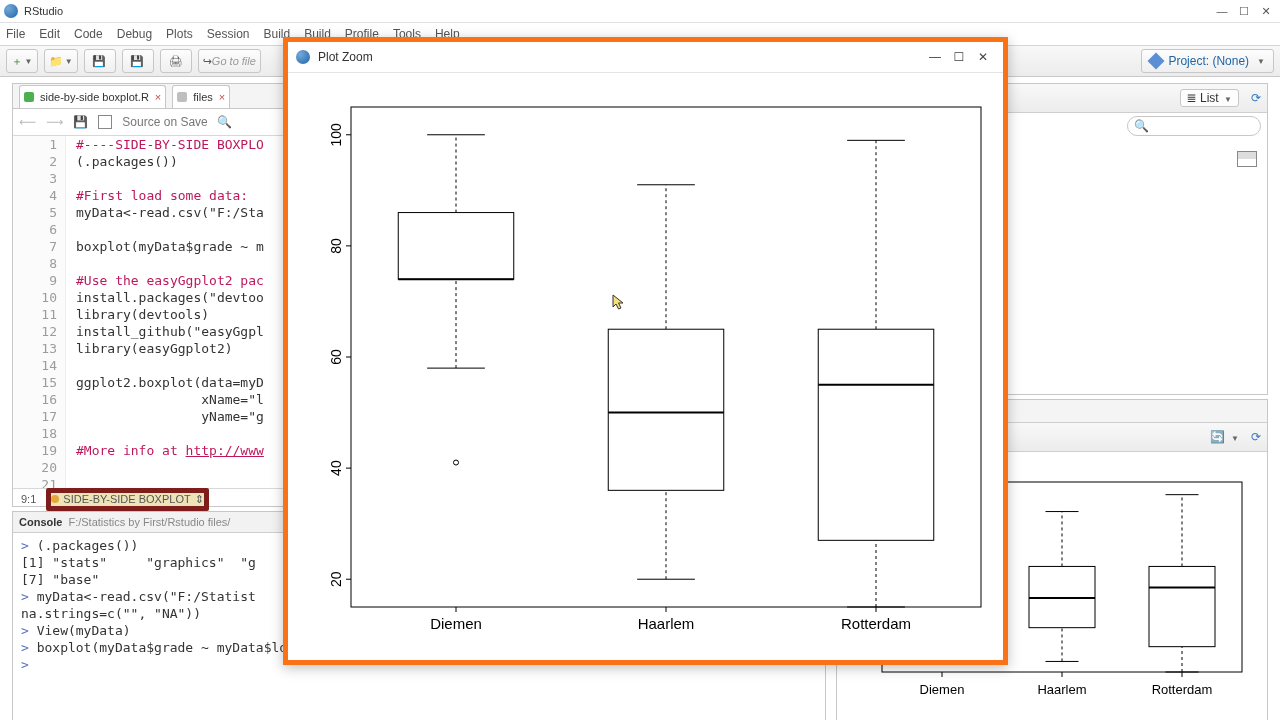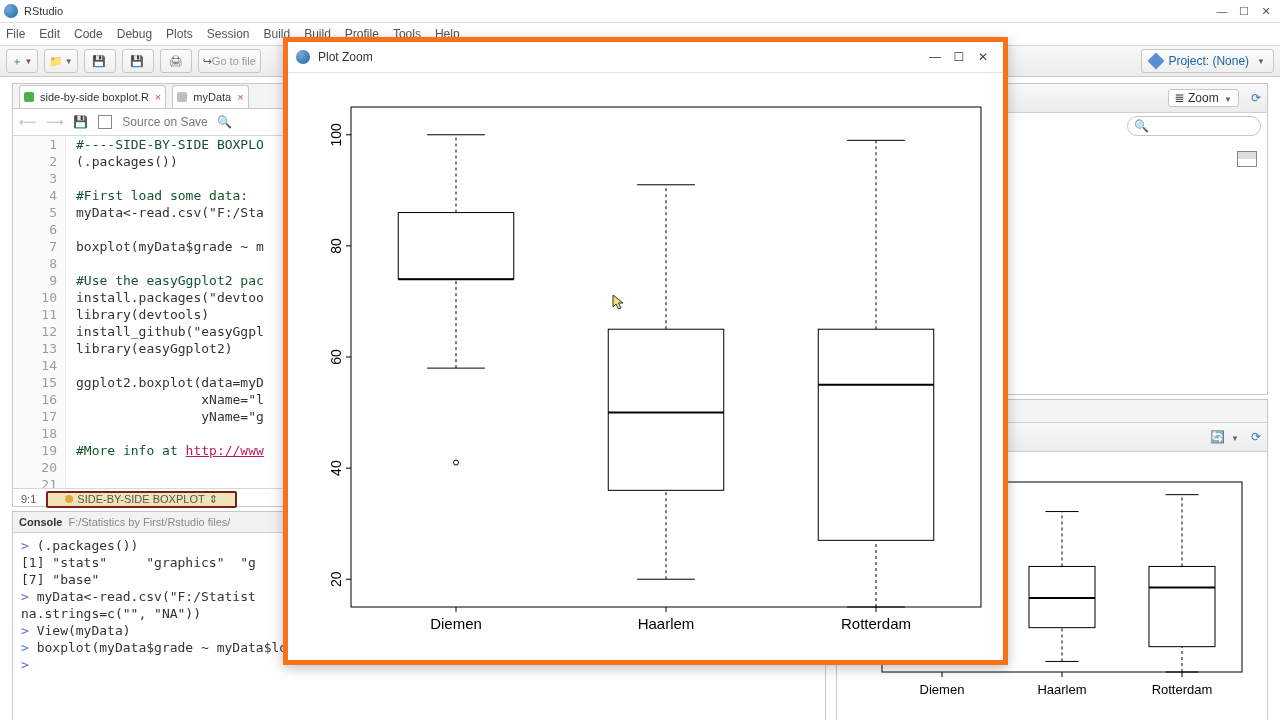--- a/index.html
+++ b/index.html
@@ -22,25 +22,25 @@
 .tabs{height:24px;background:#f4f4f4;border-bottom:1px solid #c7c7c7;display:flex;align-items:flex-end;gap:6px;padding-left:6px}
 .tab{height:22px;border:1px solid #c7c7c7;border-bottom:none;border-radius:3px 3px 0 0;background:#fff;padding:0 4px;display:flex;align-items:center;gap:6px;font-size:11px}
 .tab .ico{width:10px;height:10px;border-radius:2px}
 .tab .close{color:#c05050;font-size:11px}
 .srcbar{height:26px;border-bottom:1px solid #d8d8d8;display:flex;align-items:center;gap:10px;padding:0 6px;color:#777}
 .srcbar .chk{width:12px;height:12px;border:1px solid #888}
 .srcbar .mag{color:#555}
 .lines{display:flex;height:calc(100% - 24px - 26px - 20px);font-family:"Lucida Console",Consolas,monospace;font-size:13px;line-height:17px;overflow:hidden}
 .gutter{width:44px;text-align:right;padding-right:8px;color:#9c9c9c;border-right:1px solid #eee;background:#fbfbfb}
 .code{padding-left:10px;white-space:pre;color:#333}
-.cmt{color:#14532d}
+.cmt{color:#be185d}
 .kw{color:#be185d}
 .fn{color:#333}
 .srcstatus{height:20px;border-top:1px solid #d8d8d8;display:flex;align-items:center;gap:10px;padding:0 8px;font-size:11px;color:#555}
-.srcstatus .badge{background:#efe3b8;border:2px solid #7f1d1d;border-radius:2px;padding:0 17px;display:flex;align-items:center;gap:4px}
+.srcstatus .badge{background:#efe3b8;border:5px solid #7f1d1d;border-radius:2px;padding:0 0;display:flex;align-items:center;gap:4px}
 .srcstatus .badge .orb{width:8px;height:8px;border-radius:50%;background:#e2a83a}
 
 .console{position:absolute;left:12px;top:434px;width:812px;height:208px;background:#fff;border:1px solid #c7c7c7}
 .console-head{height:20px;background:#f2f2f2;border-bottom:1px solid #cfcfcf;display:flex;align-items:center;padding:0 6px;font-size:11px}
 .console-head b{font-weight:600;color:#333;margin-right:6px}
 .console-head .path{color:#888}
 .console-body{padding:4px 8px;font-family:"Lucida Console",Consolas,monospace;font-size:13px;line-height:17px;white-space:pre;color:#333}
 .prompt{color:#5b73c4}
 
 .envpane{position:absolute;right:12px;top:6px;width:430px;height:310px;border:1px solid #c7c7c7;background:#fff}
@@ -93,40 +93,40 @@
   <span>Tools</span>
   <span>Help</span>
 </div>
 
 <div class="toolbar">
   <div class="tbtn green">＋<span class="drop">▼</span></div>
   <div class="tbtn orange">📁<span class="drop">▼</span></div>
   <div class="tbtn blue">💾</div>
   <div class="tbtn blue">💾</div>
   <div class="tbtn">🖨</div>
-  <div class="tbtn">↪ <span style="color:#999;">Go to file</span></div>
+  <div class="tbtn">↪ <span style="color:#999;font-style:italic">Go to file</span></div>
   <div class="project">
     <div class="cube"></div>
     <span>Project: (None)</span>
     <span class="drop">▼</span>
   </div>
 </div>
 
 <div class="main">
 
   <div class="srcpane">
     <div class="tabs">
       <div class="tab">
         <span class="ico" style="background:#4caf50"></span>
         <span>side-by-side boxplot.R</span>
         <span class="close">×</span>
       </div>
       <div class="tab">
         <span class="ico" style="background:#bfbfbf"></span>
-        <span>myData</span>
+        <span>files</span>
         <span class="close">×</span>
       </div>
     </div>
     <div class="srcbar">
       <span style="color:#bbb">⟵</span>
       <span style="color:#bbb">⟶</span>
       <span style="color:#4178b6">💾</span>
       <span class="chk"></span>
       <span>Source on Save</span>
       <span class="mag">🔍</span>
@@ -176,21 +176,21 @@
 <span class="prompt">&gt; </span><span>View(myData)</span>
 <span class="prompt">&gt; </span><span>boxplot(myData$grade ~ myData$location)</span>
 <span class="prompt">&gt; </span></div>
   </div>
 
   <div class="envpane">
     <div class="pane-tool">
       <span style="margin-right:4px;border:1px solid #c7c7c7;padding:1px 6px;border-radius:3px;background:#fdfdfd">⬚ <span class="drop">▼</span></span>
       <span class="brush">🧹</span>
       <span style="flex:1"></span>
-      <span style="border:1px solid #c7c7c7;padding:1px 6px;border-radius:3px;background:#fdfdfd">≣ <span>Zoom</span> <span class="drop">▼</span></span>
+      <span style="border:1px solid #c7c7c7;padding:1px 6px;border-radius:3px;background:#fdfdfd">≣ <span>List</span> <span class="drop">▼</span></span>
       <span style="color:#3c7dc5;margin-left:6px">⟳</span>
     </div>
     <div style="height:24px;display:flex;justify-content:flex-end;padding:3px 6px">
       <div class="searchbox">🔍</div>
     </div>
     <div class="envrow">
       <span>bs. of 2 variables</span>
       <span class="grid"></span>
     </div>
   </div>

